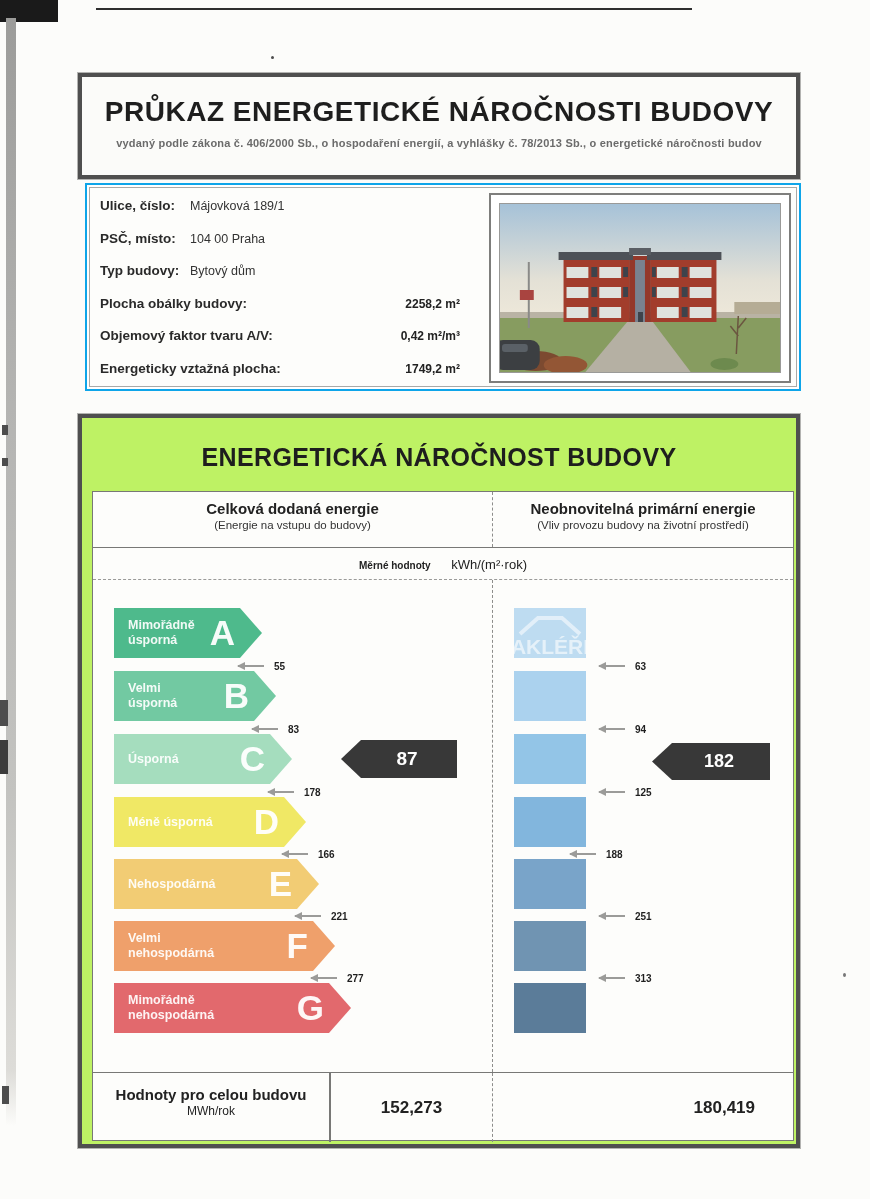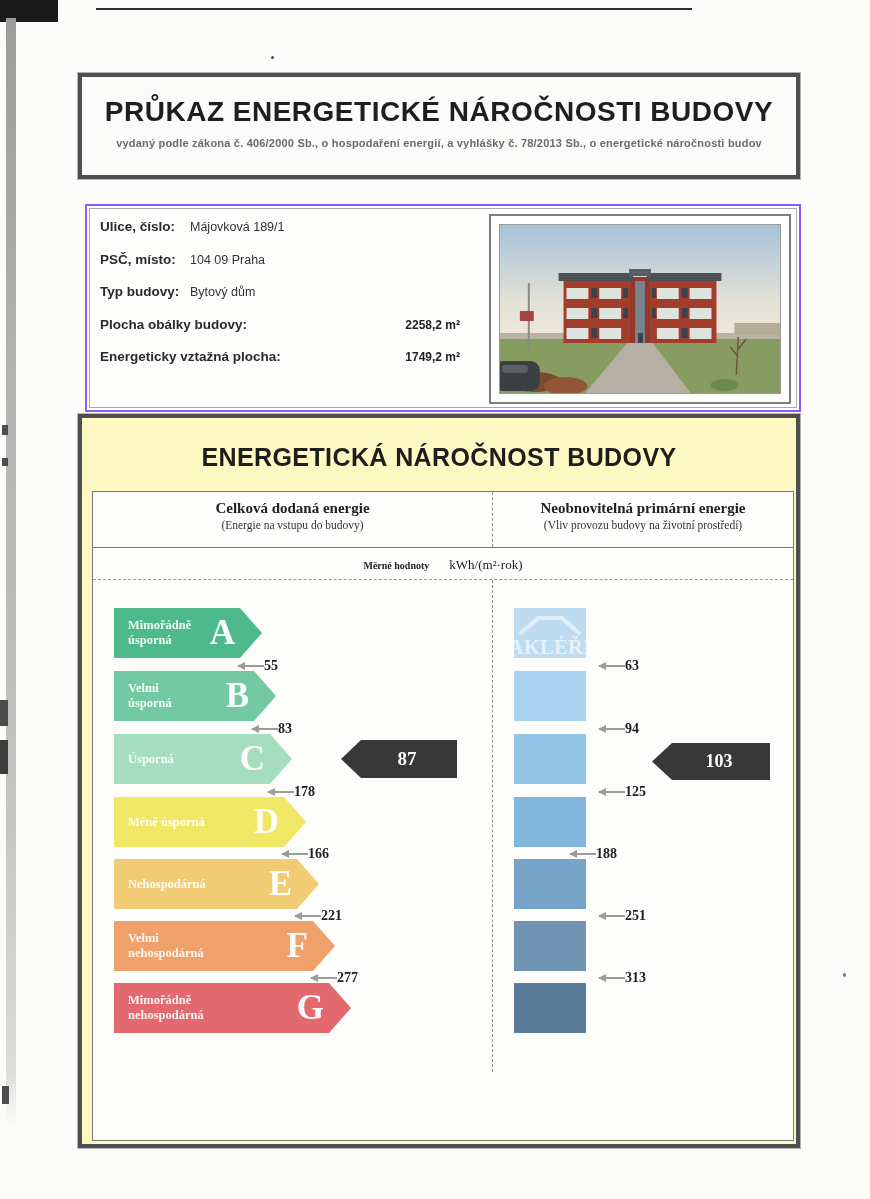--- a/index.html
+++ b/index.html
@@ -27,40 +27,40 @@
   .m6 { left:271px; top:56px; width:3px; height:3px; border-radius:50%; }
   .m7 { left:843px; top:973px; width:3px; height:4px; border-radius:50%; background:#777; }
 
   
   .header-box { position:absolute; left:78px; top:73px; width:722px; height:106px;
     border:4px solid #4f4f4f; outline:1px solid #b3b3b1; background:#fbfbf9; text-align:center; padding-top:19px; }
   .header-title { font-size:28px; font-weight:bold; color:#1e1e1e; letter-spacing:0.5px; }
   .header-subtitle { margin-top:9px; font-size:11px; font-weight:bold; color:#6b6b6b; letter-spacing:0.2px; }
 
   
-  .info-box { position:absolute; left:85px; top:204px; width:716px; height:208px;
-    border:2px solid #8b5cf6; box-shadow: inset 0 0 0 2px #fff, inset 0 0 0 3px #a9a9a7; background:#fdfdfb; }
+  .info-box { position:absolute; left:85px; top:183px; width:716px; height:208px;
+    border:2px solid #0ea5e9; box-shadow: inset 0 0 0 2px #fff, inset 0 0 0 3px #a9a9a7; background:#fdfdfb; }
   .info-rows { position:absolute; left:13px; top:13px; width:372px; }
   .info-row { display:flex; align-items:baseline; height:32.5px; }
   .info-label { font-weight:bold; font-size:13.5px; color:#2a2a2a; flex:none; width:90px; }
   .info-row.wide .info-label { width:252px; }
   .info-value { font-size:12.5px; color:#333; }
   .info-row.wide .info-value { font-weight:bold; font-size:12px; width:108px; text-align:right; color:#222; }
 
   .photo-frame { position:absolute; left:402px; top:8px; width:302px; height:190px;
     border:2px solid #7e7e7c; background:#fff; padding:8px; }
   .photo-inner { width:100%; height:100%; border:1px solid #9a9a98; overflow:hidden; }
   .photo-inner svg { display:block; width:100%; height:100%; }
 
   
   .main-box { position:absolute; left:78px; top:414px; width:722px; height:734px;
-    border:4px solid #4f4f4f; outline:1px solid #b3b3b1; background:#fef9c3; }
+    border:4px solid #4f4f4f; outline:1px solid #b3b3b1; background:#bef264; }
   .main-title { text-align:center; margin-top:25px; font-size:25px; font-weight:bold; color:#1e1e1e; letter-spacing:0.4px; }
 
-  .rating-table { position:absolute; left:10px; top:73px; width:702px; height:650px; border:1px solid #787876; background:#fdfdfb;font-family:Liberation Serif, serif; }
+  .rating-table { position:absolute; left:10px; top:73px; width:702px; height:650px; border:1px solid #787876; background:#fdfdfb; }
   .col-headers { display:flex; height:56px; border-bottom:1px solid #787876; }
   .col-h { text-align:center; padding-top:8px; }
   .col-h.left { width:399px; flex:none; }
   .col-h.right { flex:1; border-left:1px dashed #8d8d8b; }
   .col-h .h { font-size:15px; font-weight:bold; color:#222; }
   .col-h .sh { font-size:11.5px; margin-top:2px; color:#333; }
 
   .units-row { height:32px; border-bottom:1px dashed #9a9a98; text-align:center; padding-top:7px; }
   .units-label { font-weight:bold; font-size:10px; margin-right:16px; }
   .units-value { font-size:13px; }
@@ -74,21 +74,21 @@
     font-size:12.5px; font-weight:bold; line-height:1.2; color:rgba(255,255,255,0.92); }
   .band-letter { position:absolute; right:27px; top:50%; transform:translateY(-50%);
     font-size:35px; font-weight:bold; color:rgba(255,255,255,0.95); }
 
   .bar { position:absolute; left:421px; width:72px; height:50px; }
 
   .tmark { position:absolute; display:flex; align-items:center; height:12px; }
   .tline { display:inline-block; width:26px; height:2px; background:#9b9b99; position:relative; }
   .tline::before { content:""; position:absolute; left:-1px; top:-3px; width:0; height:0;
     border-right:8px solid #9b9b99; border-top:4px solid transparent; border-bottom:4px solid transparent; }
-  .tnum { font-size:14px; font-weight:bold; color:#1f1f1f; }
+  .tnum { margin-left:10px; font-size:10px; font-weight:bold; color:#1f1f1f; }
 
   .value-arrow { position:absolute; background:#383838; color:#fff; font-weight:bold;
     display:flex; align-items:center; justify-content:center; padding-left:16px;
     clip-path:polygon(0 50%, 20px 0, 100% 0, 100% 100%, 20px 100%); }
   .va-left { left:248px; top:160px; width:116px; height:38px; font-size:19px; }
   .va-right { left:559px; top:163px; width:118px; height:37px; font-size:18px; }
 
   .watermark { position:absolute; left:421px; top:28px; width:72px; height:50px; overflow:hidden; pointer-events:none; }
   .watermark svg { display:block; width:100%; height:100%; }
 
@@ -123,29 +123,33 @@
   </div>
 
   <div class="info-box">
     <div class="info-rows">
       <div class="info-row">
         <span class="info-label">Ulice, číslo:</span>
         <span class="info-value">Májovková 189/1</span>
       </div>
       <div class="info-row">
         <span class="info-label">PSČ, místo:</span>
-        <span class="info-value">104 09  Praha</span>
+        <span class="info-value">104 00  Praha</span>
       </div>
       <div class="info-row">
         <span class="info-label">Typ budovy:</span>
         <span class="info-value">Bytový dům</span>
       </div>
       <div class="info-row wide">
         <span class="info-label">Plocha obálky budovy:</span>
         <span class="info-value">2258,2 m²</span>
+      </div>
+      <div class="info-row wide">
+        <span class="info-label">Objemový faktor tvaru A/V:</span>
+        <span class="info-value">0,42 m²/m³</span>
       </div>
       <div class="info-row wide">
         <span class="info-label">Energeticky vztažná plocha:</span>
         <span class="info-value">1749,2 m²</span>
       </div>
     </div>
 
     <div class="photo-frame">
       <div class="photo-inner">
         <svg viewBox="0 0 282 168" preserveAspectRatio="none">
@@ -348,18 +352,26 @@
         <div class="tmark" style="top:330px;left:506px">
           <span class="tline"></span>
           <span class="tnum">251</span>
         </div>
         <div class="tmark" style="top:392px;left:506px">
           <span class="tline"></span>
           <span class="tnum">313</span>
         </div>
 
         <div class="value-arrow va-left">87</div>
-        <div class="value-arrow va-right">103</div>
-      </div>
-
+        <div class="value-arrow va-right">182</div>
+      </div>
+
+      <div class="totals-row">
+        <div class="totals-label-cell">
+          <div class="tl1">Hodnoty pro celou budovu</div>
+          <div class="tl2">MWh/rok</div>
+        </div>
+        <div class="totals-val-left">152,273</div>
+        <div class="totals-val-right">180,419</div>
+      </div>
     </div>
   </div>
 </div>
 
 </body></html>

